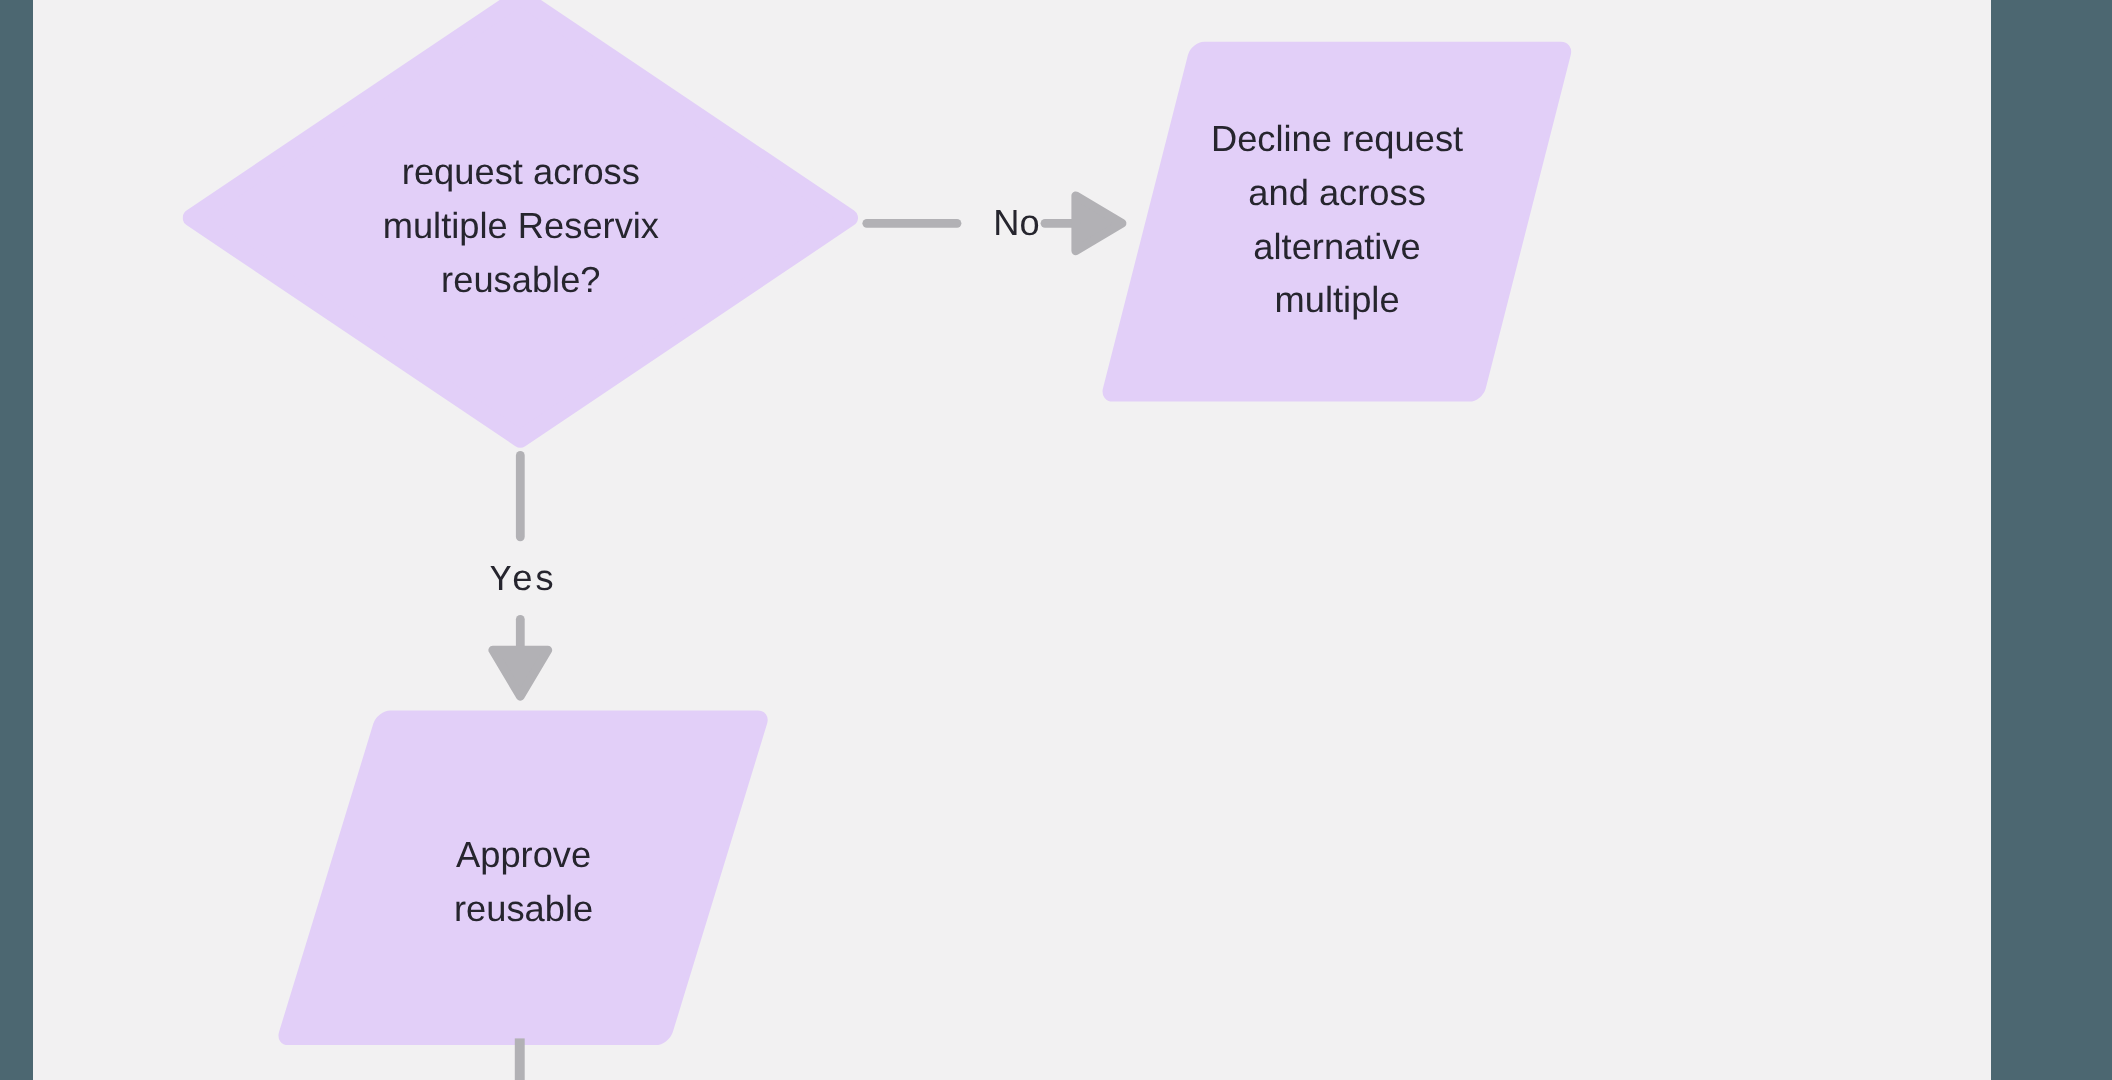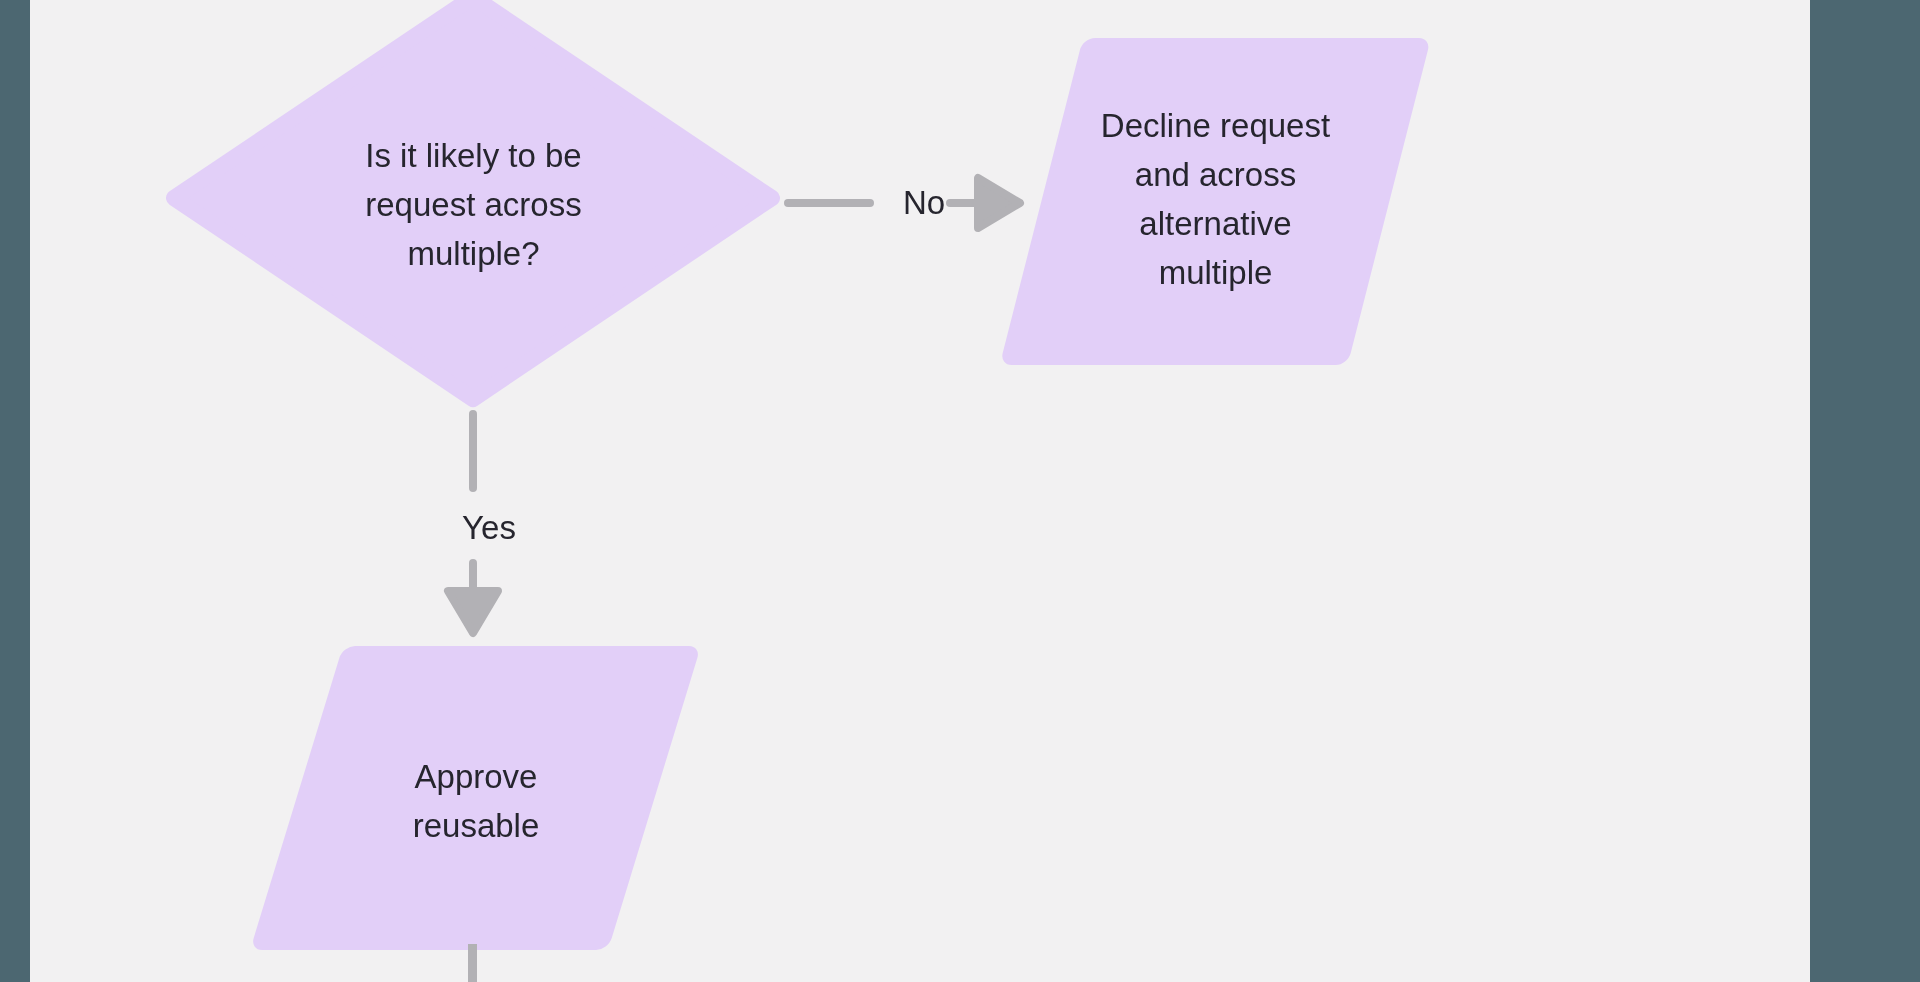--- a/index.html
+++ b/index.html
@@ -63,42 +63,42 @@
 
 <div class="screen">
 
   <div class="side-strip left"></div>
   <div class="side-strip right"></div>
 
   <svg class="diamond-svg abs" width="614" height="420" viewBox="0 0 614 420" style="left:166px; top:-12px;">
     <path d="M307 9 L606 210 L307 411 L8 210 Z"></path>
   </svg>
   <div class="node-label" style="left:167px; top:-11px; width:613px; height:418px; padding-top:12px;">
-    <div>Is it likely to be</div>
     <div>request across</div>
-    <div>multiple?</div>
+    <div>multiple Reservix</div>
+    <div>reusable?</div>
   </div>
 
   <div class="connector" style="left:784px; top:199px; width:90px; height:8px;"></div>
   <div class="connector-label" style="left:892px; top:179px; width:64px; height:48px;">No</div>
   <div class="connector" style="left:946px; top:199px; width:36px; height:8px;"></div>
   <svg class="arrowhead" width="56" height="64" viewBox="0 0 56 64" style="left:973px; top:171px;">
     <polygon points="5,7 5,57 47,32"></polygon>
   </svg>
 
   <div class="parallelogram" style="left:1083px; top:38px; width:348px; height:327px; transform:skewX(-14.3deg);"></div>
   <div class="node-label" style="left:1000px; top:38px; width:431px; height:313px; padding-top:8px;">
     <div>Decline request</div>
     <div>and across</div>
     <div>alternative</div>
     <div>multiple</div>
   </div>
 
   <div class="connector" style="left:469px; top:410px; width:8px; height:82px;"></div>
-  <div class="connector-label" style="left:448px; top:504px; width:82px; height:48px;">Yes</div>
+  <div class="connector-label" style="left:434px; top:504px; width:82px; height:48px;font-family:Liberation Mono, monospace;">Yes</div>
   <div class="connector" style="left:469px; top:559px; width:8px; height:32px;"></div>
   <svg class="arrowhead" width="64" height="56" viewBox="0 0 64 56" style="left:441px; top:586px;">
     <polygon points="7,5 57,5 32,47"></polygon>
   </svg>
 
   <div class="parallelogram" style="left:343px; top:646px; width:358px; height:304px; transform:skewX(-17deg);"></div>
   <div class="node-label" style="left:250px; top:646px; width:452px; height:304px; padding-top:6px;">
     <div>Approve</div>
     <div>reusable</div>
   </div>

